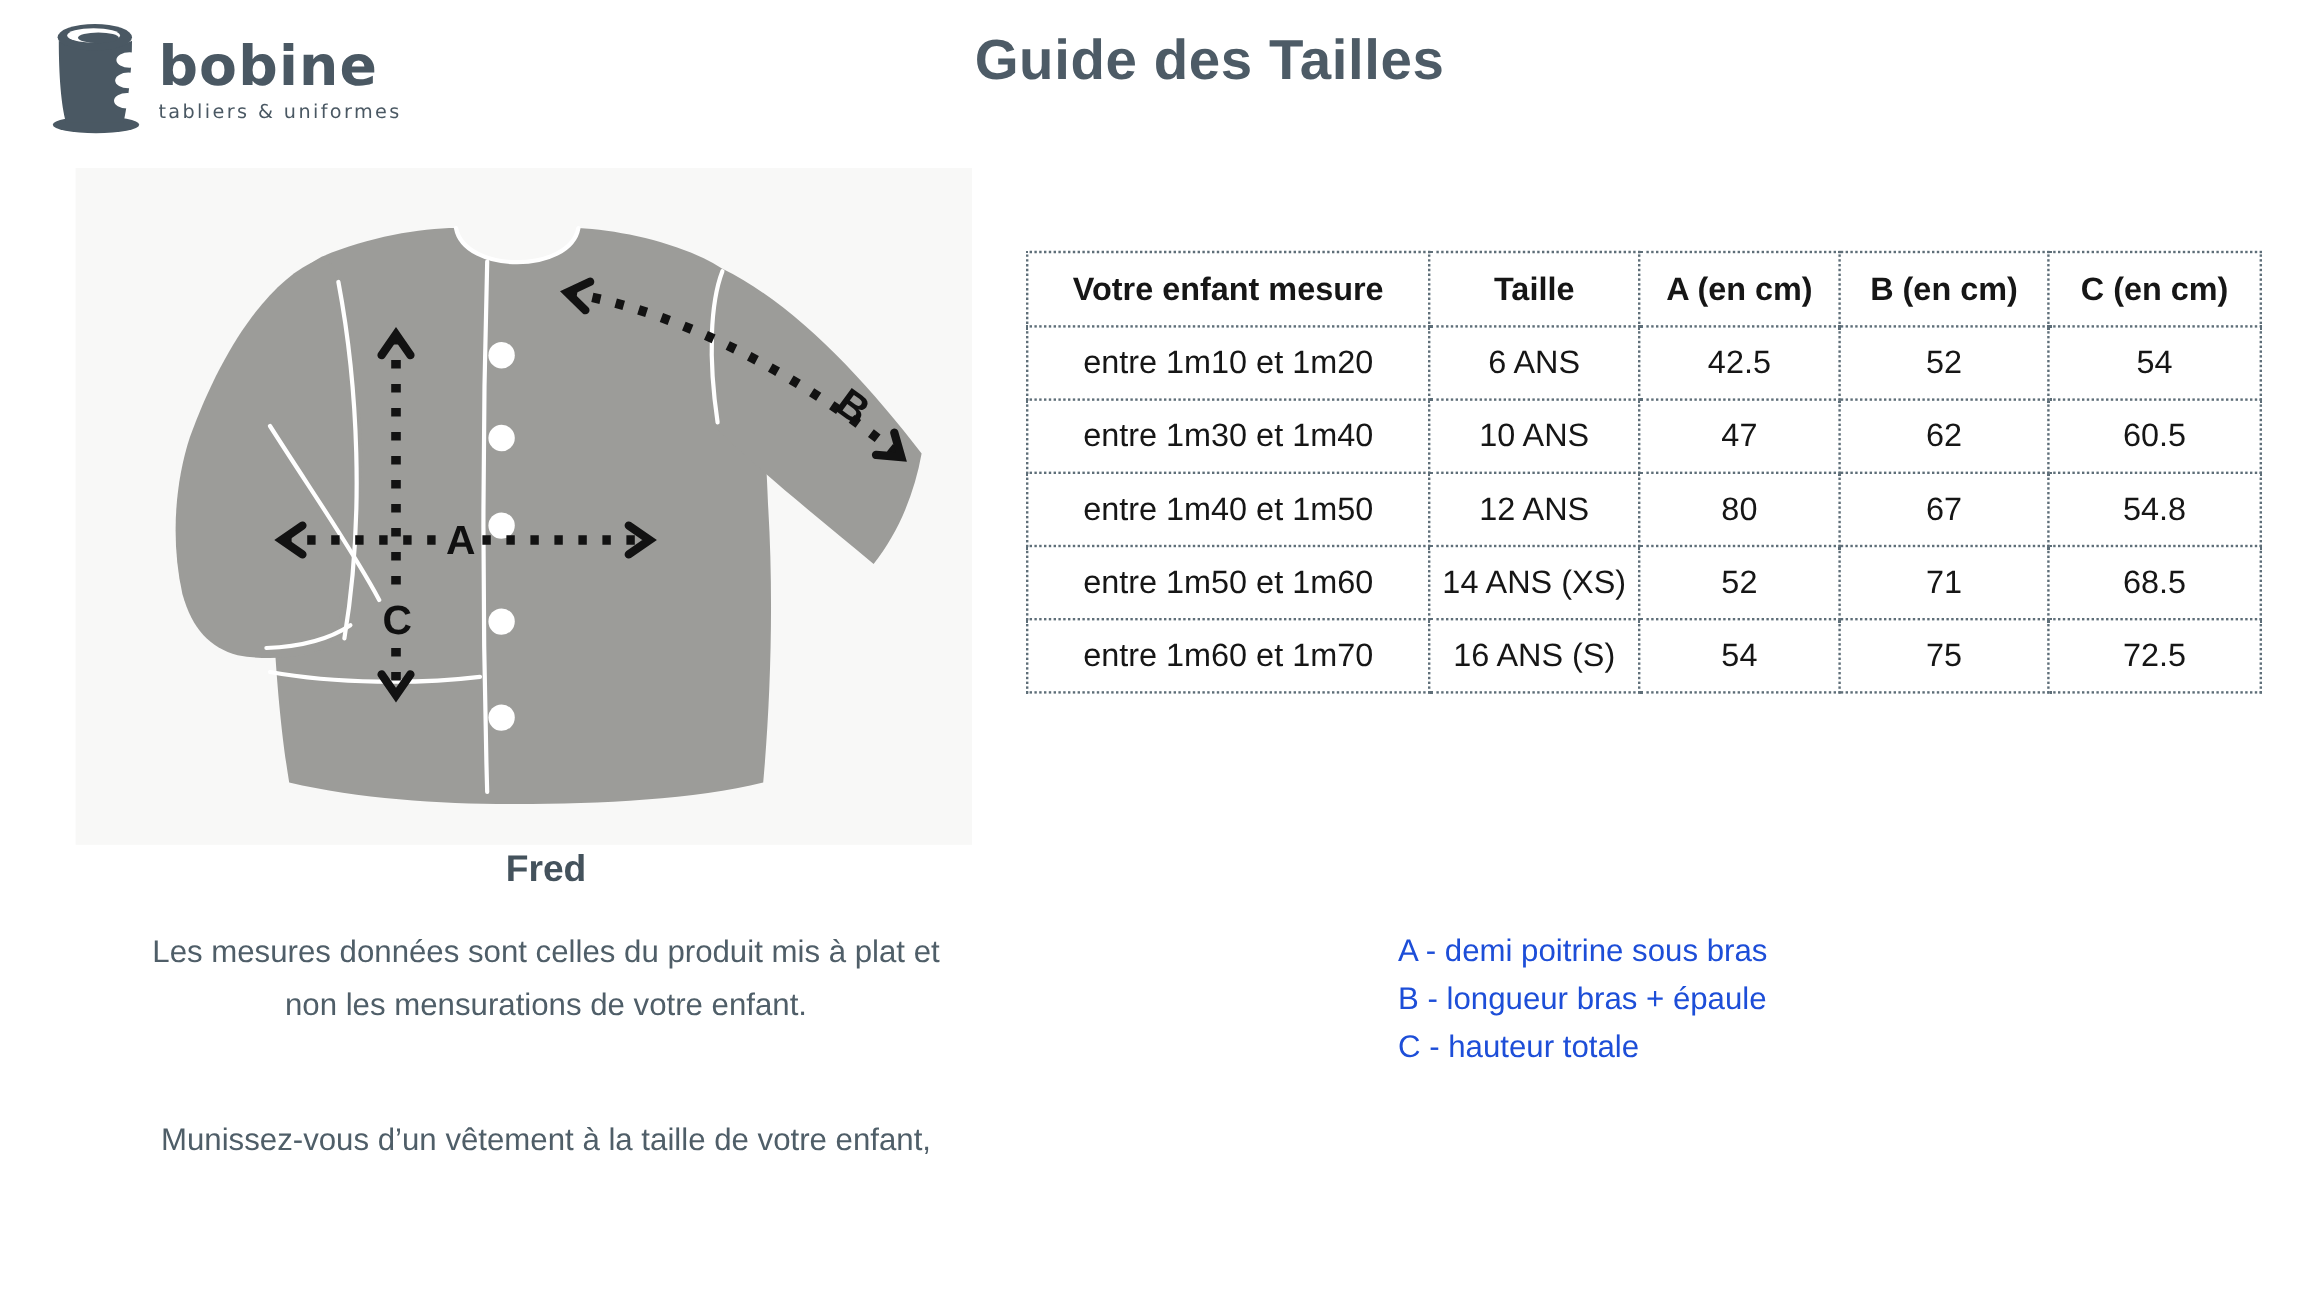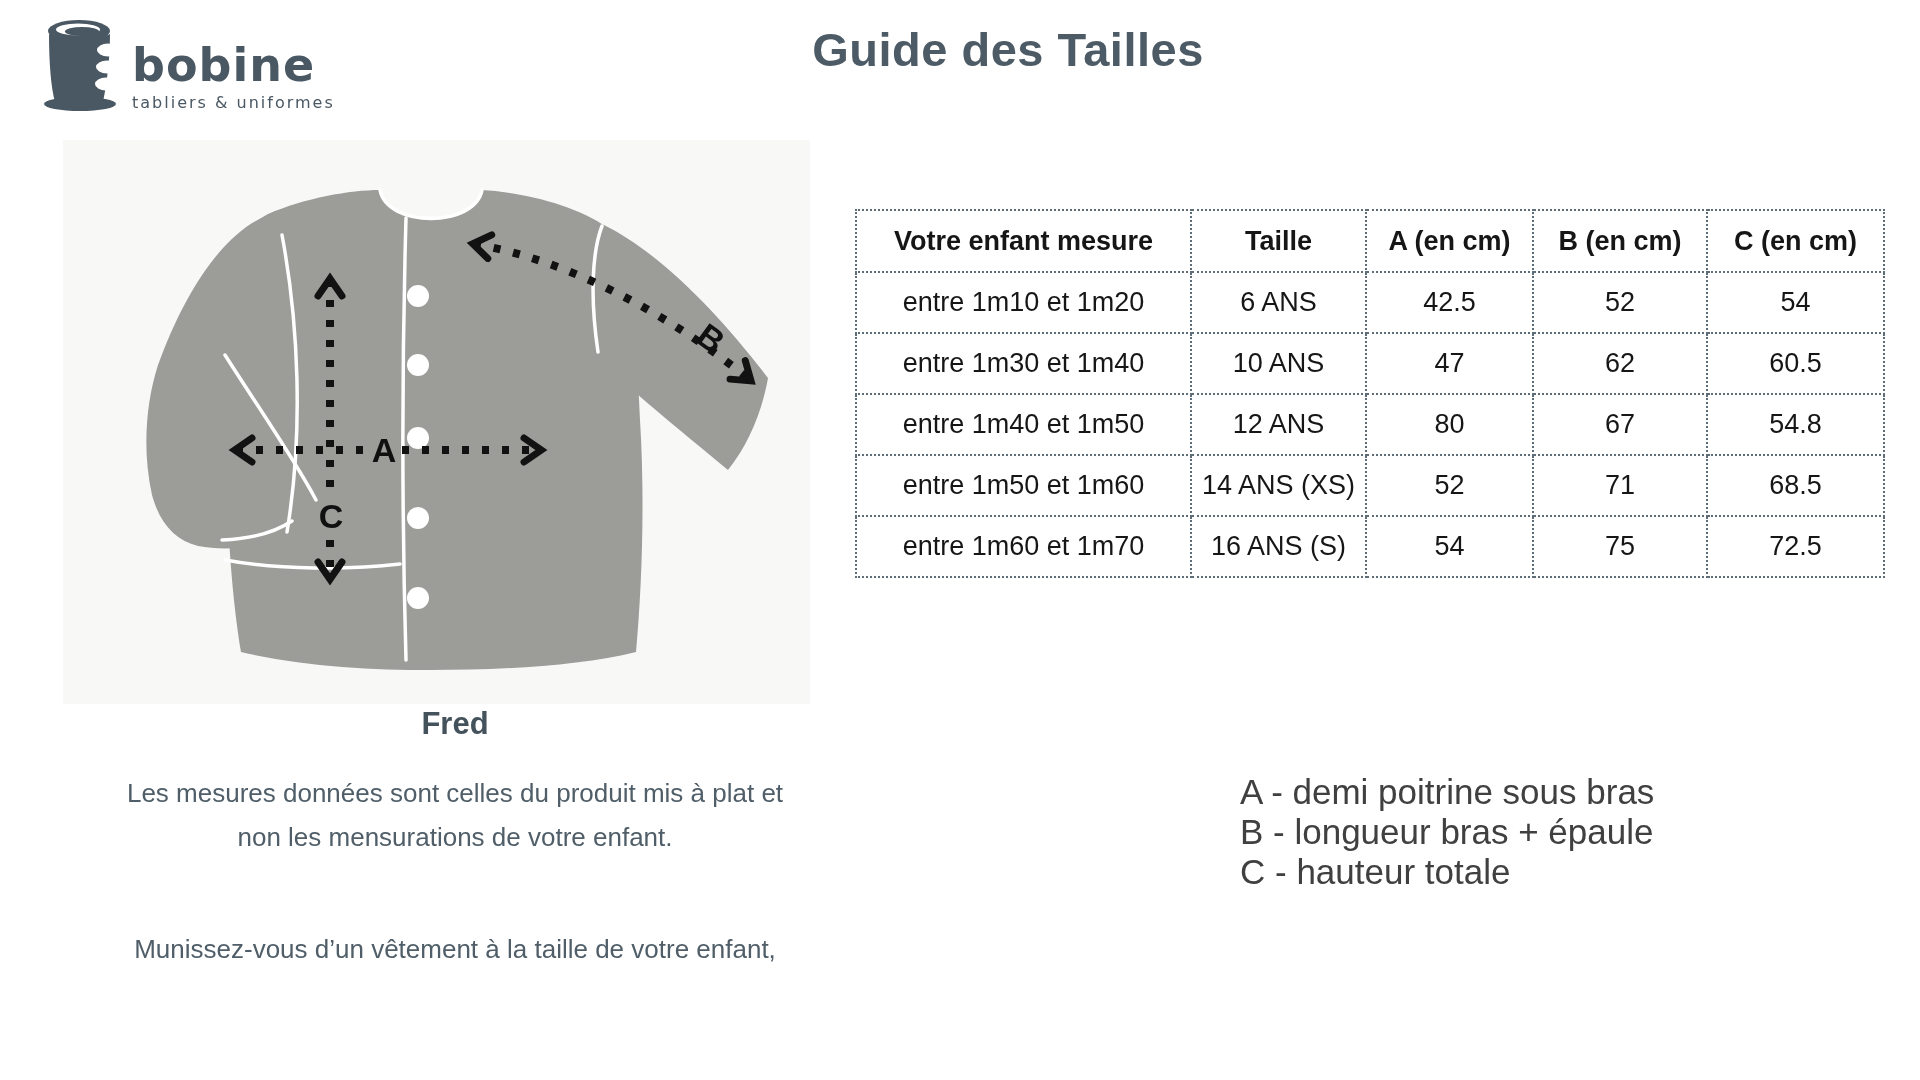--- a/index.html
+++ b/index.html
@@ -1,20 +1,20 @@
 <!DOCTYPE html>
 <html><head>
 <meta charset="utf-8">
 <style>
   html,body{margin:0;padding:0;background:#fff;}
   .page{position:relative;width:1920px;height:1080px;background:#ffffff;overflow:hidden;
         font-family:"Liberation Sans",sans-serif;}
 
   
-  .logo{position:absolute;left:42px;top:18px;display:flex;align-items:flex-end;}
+  .logo{position:absolute;left:42px;top:18px;display:flex;align-items:center;}
   .logo-text{margin-left:12px;color:#4a5863;}
   .brand-name{font-family:"DejaVu Sans",sans-serif;font-size:46px;font-weight:600;
               line-height:52px;letter-spacing:1px;}
   .brand-tagline{font-family:"DejaVu Sans",sans-serif;font-size:16px;letter-spacing:2px;
                  margin-top:2px;}
 
   
   .page-title{position:absolute;left:0;top:22px;width:1920px;text-align:center;
               font-size:47px;font-weight:700;color:#4d5b66;letter-spacing:.5px;padding-left:48px;}
 
@@ -32,21 +32,21 @@
   .size-table{position:absolute;left:855px;top:209px;border-collapse:collapse;
               table-layout:fixed;width:1028px;}
   .size-table td,.size-table th{border:2px dotted #5e6e78;text-align:center;
               vertical-align:middle;font-size:27px;color:#161616;padding:0;}
   .size-table tr{height:61px;}
   .size-table tr.head{height:62px;}
   .size-table th{font-weight:700;}
   .cell-bold{font-weight:400;}
 
   
-  .legend{position:absolute;left:1240px;top:772px;color:#404040;font-size:35px;
+  .legend{position:absolute;left:1165px;top:772px;color:#1d4ed8;font-size:26px;
           line-height:40px;}
 </style>
 </head>
 <body>
 
 <div class="page">
 
   <div class="logo">
     <svg width="78" height="94" viewBox="0 0 78 94">
       <ellipse cx="38" cy="86" rx="36" ry="7" fill="#4a5863"></ellipse>

